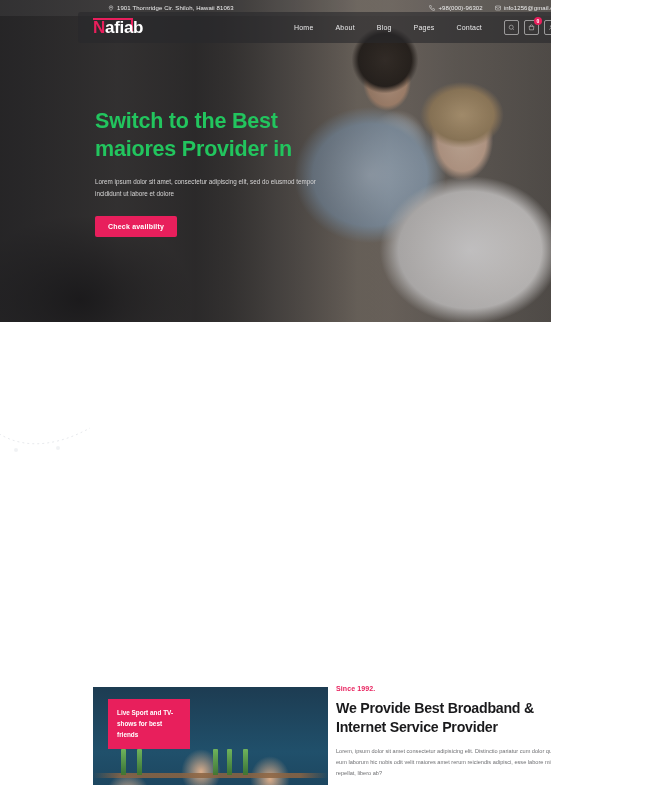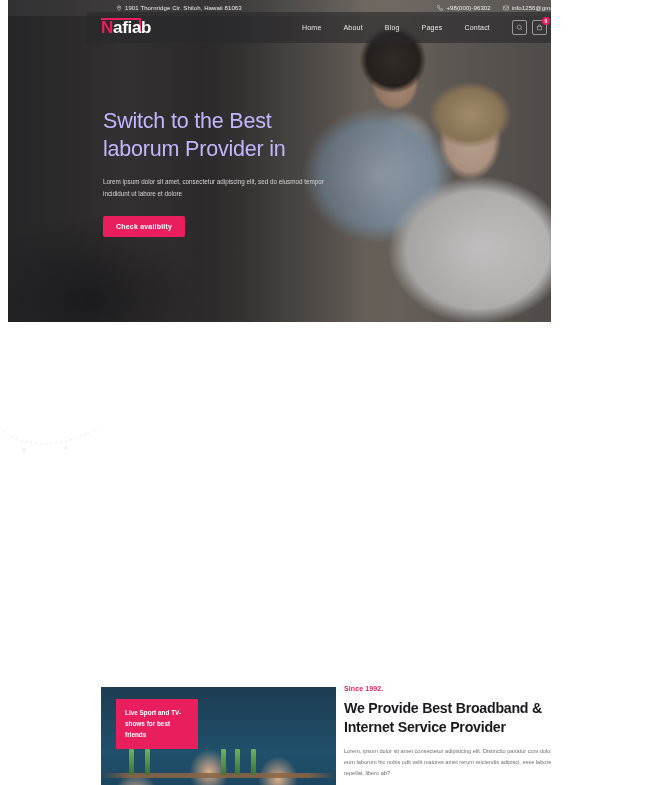--- a/index.html
+++ b/index.html
@@ -2,21 +2,21 @@
 <html><head>
 <meta charset="utf-8">
 <style>
   * { box-sizing: border-box; margin: 0; padding: 0; }
   html, body {
     width: 650px; height: 785px;
     font-family: "Liberation Sans", sans-serif;
     background: #ffffff;
     overflow: hidden;
   }
-  .page { position: relative; width: 551px; height: 785px; overflow: hidden; padding-left: 8px; }
+  .page { position: relative; width: 551px; height: 785px; overflow: hidden; }
 
   
   .hero {
     position: relative;
     width: 650px; height: 322px;
     overflow: hidden;
     background: #4a443f;
   }
   .hero-photo {
     position: absolute; inset: 0;
@@ -95,21 +95,21 @@
   .cart-badge {
     position: absolute; top: -4px; right: -4px;
     min-width: 8px; height: 8px; padding: 0 1px;
     border-radius: 5px; background: #e81f5c; color: #fff;
     font-size: 5px; line-height: 8px; text-align: center; font-weight: 700;
   }
 
   
   .hero-content { position: absolute; left: 95px; top: 108px; width: 255px; }
   .hero-title {
-    font-size: 21.5px; font-weight: 400; color: #c4b5fd;
+    font-size: 21.5px; font-weight: 700; color: #22c55e;
     line-height: 1.28; letter-spacing: -.2px;
   }
   .hero-sub {
     margin-top: 13px;
     font-size: 6.3px; color: #d7d6d6; line-height: 1.85; width: 230px;
   }
   .hero-cta {
     margin-top: 17px; display: inline-block;
     background: #e81f5c; color: #fff;
     font-size: 7px; font-weight: 600;
@@ -270,21 +270,21 @@
             <circle cx="12" cy="8" r="3.6"></circle>
               <path d="M5 20c0-3.6 3.2-6 7-6s7 2.4 7 6"></path>
           </svg>
         </span>
       </div>
     </nav>
 
     <div class="hero-content">
       <h1 class="hero-title">
         <span>Switch to the Best</span><br>
-        <span>laborum Provider in</span><br>
+        <span>maiores Provider in</span><br>
       </h1>
       <p class="hero-sub">Lorem ipsum dolor sit amet, consectetur adipiscing elit, sed do eiusmod tempor incididunt ut labore et dolore</p>
       <button class="hero-cta">Check availbilty</button>
     </div>
   </section>
 
   <section class="about">
     <svg class="deco-arc" viewBox="0 0 135 105">
       <path d="M2 10 C 18 78, 70 100, 132 66" fill="none" stroke="#cfd3da" stroke-width="1" stroke-dasharray="2 3"></path>
       <circle cx="22" cy="55" r="2" fill="#e3e6eb"></circle>

